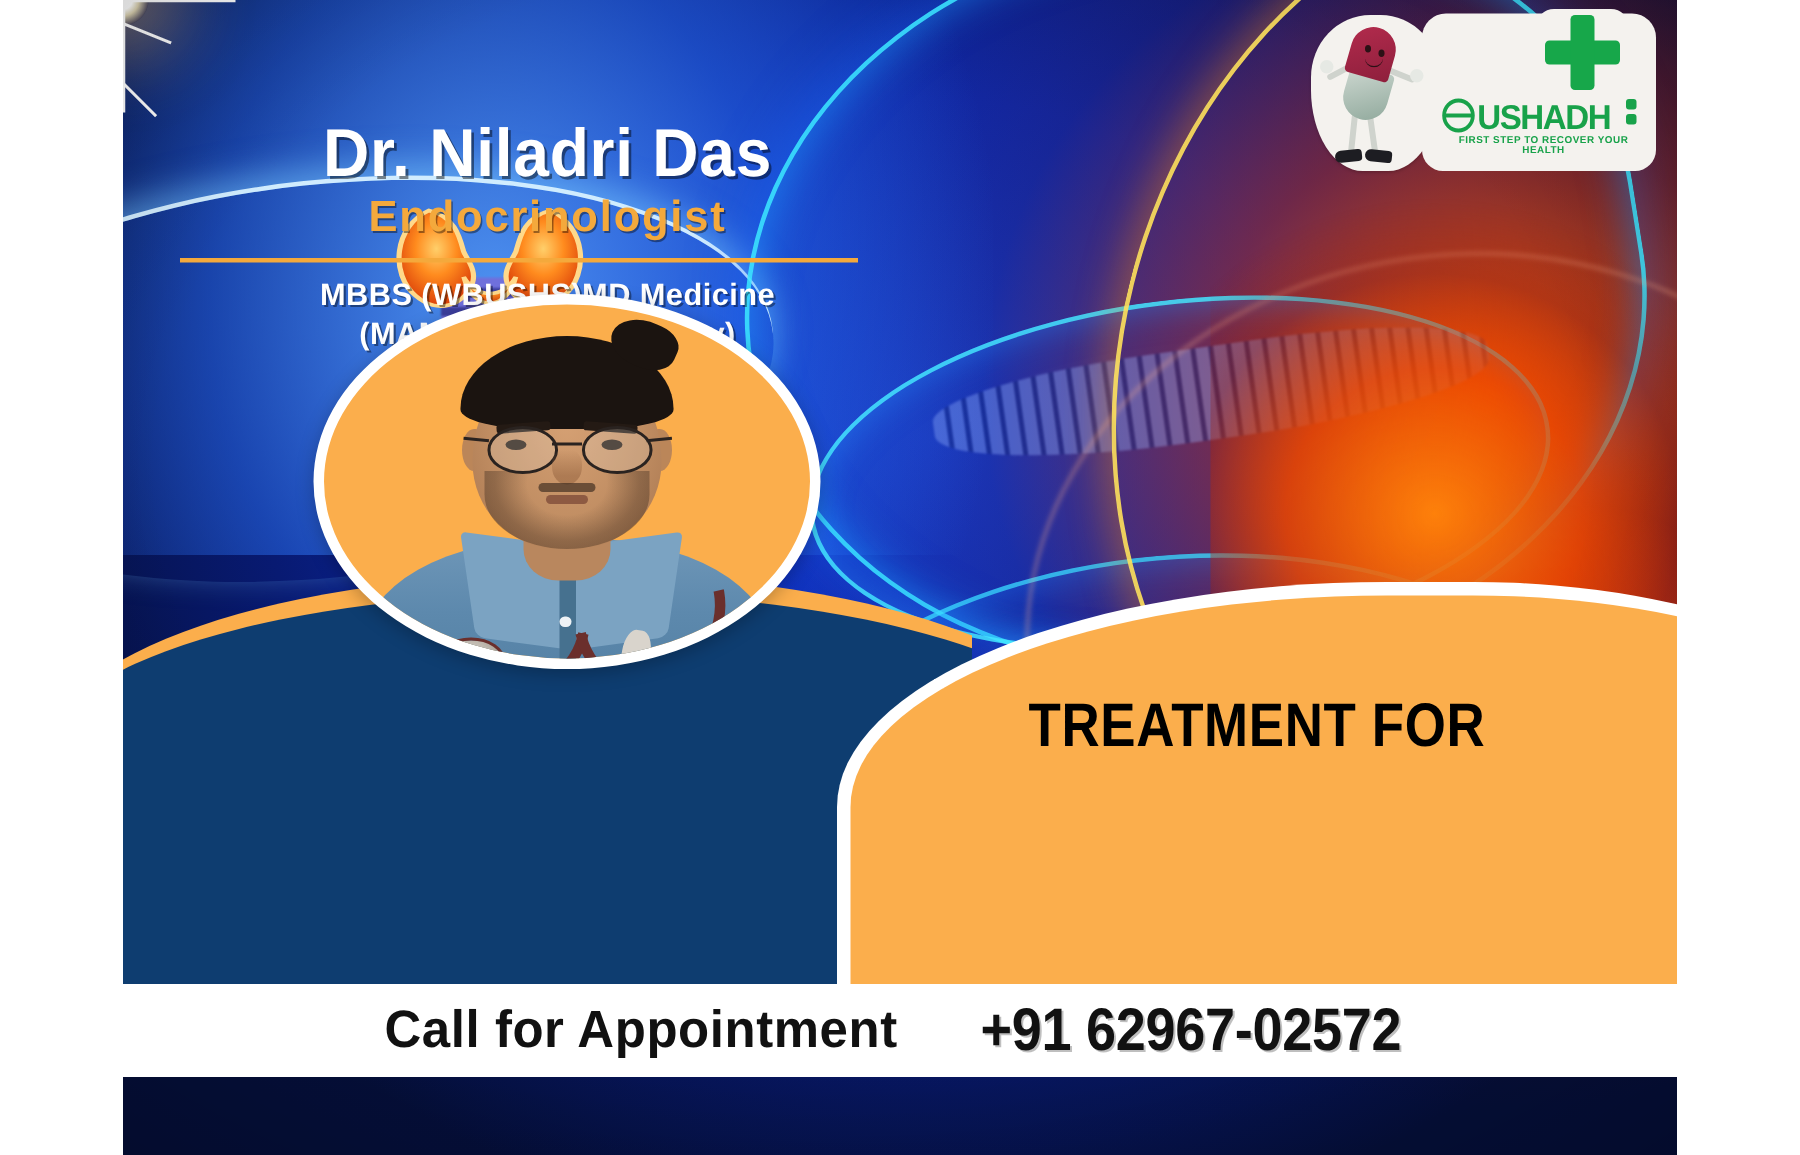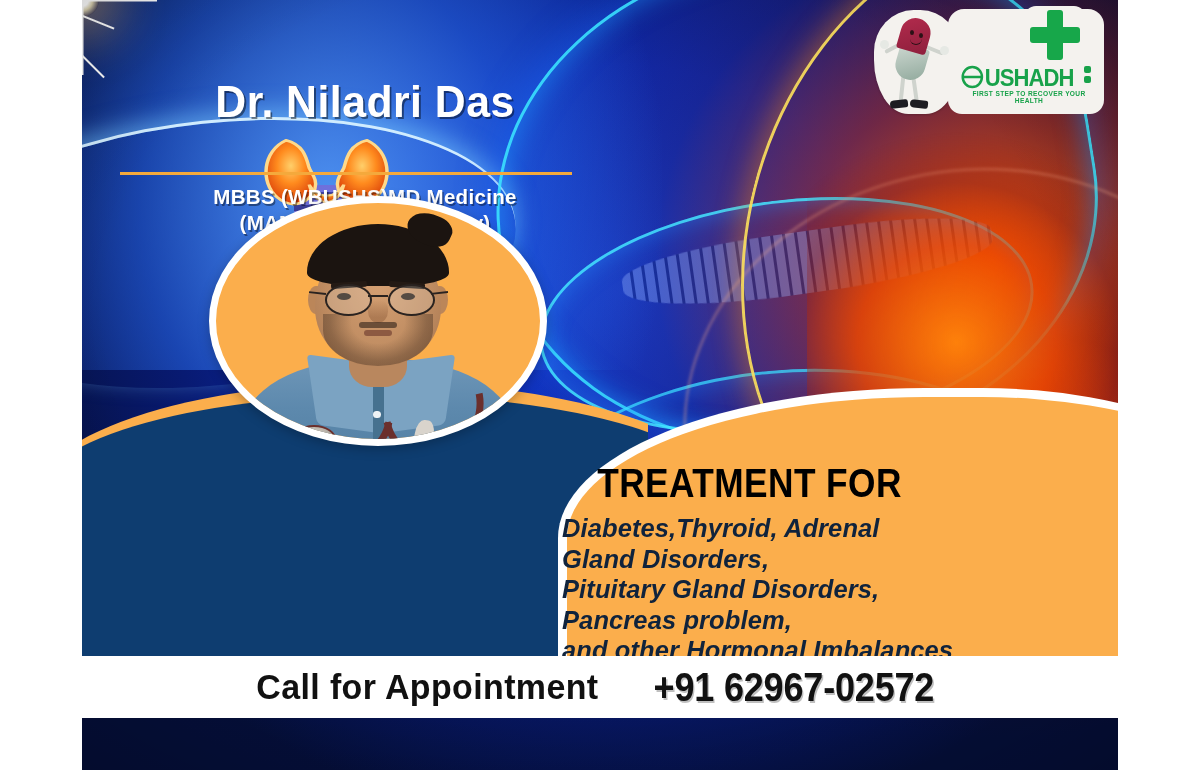--- a/index.html
+++ b/index.html
@@ -294,21 +294,21 @@
   #treatment-panel .shape{
     position:absolute;left:0;top:0;width:126%;height:640px;
     background:#FBAE4C;
     border-radius:52% 40% 0 0 / 150px 120px 0 0;
     border-top:9px solid #ffffff;
     border-left:9px solid #ffffff;
     box-sizing:border-box;
   }
   #treatment-text{
     position:absolute;left:476px;top:388px;width:560px;height:268px;
-    z-index:8;text-align:left;color:#000;
+    z-index:8;text-align:center;color:#000;
   }
   #tr-title{
     position:absolute;left:0;right:0;top:72px;
     font-size:41px;font-weight:bold;letter-spacing:.5px;
     transform:scaleX(.86);
     color:#000000;
   }
   #tr-list{
     position:absolute;left:4px;right:4px;top:125px;
     font-size:25.5px;font-style:italic;font-weight:bold;
@@ -495,40 +495,34 @@
       <div class="pf pf-stache"></div>
       <div class="pf pf-lip"></div>
       <div class="pf pf-btn"></div>
     </div>
 
     <div id="doctor-panel">
       <div class="shape"></div>
     </div>
     <div id="doctor-text">
       <div id="doc-name">Dr. Niladri Das</div>
+      <div id="doc-spec">Endocrinologist</div>
       <div id="doc-rule"></div>
       <div id="doc-quals">
         <div>MBBS (WBUSHS)MD Medicine</div>
         <div>(MAMC, Delhi University)</div>
         <div>DM Endocrinology</div>
       </div>
     </div>
 
     <div id="treatment-panel">
       <div class="shape"></div>
     </div>
     <div id="treatment-text">
       <div id="tr-title">TREATMENT FOR</div>
-      <div id="tr-list">
-        <div>Diabetes,Thyroid, Adrenal</div>
-        <div>Gland Disorders,</div>
-        <div>Pituitary Gland Disorders,</div>
-        <div>Pancreas problem,</div>
-        <div>and other Hormonal Imbalances</div>
-      </div>
     </div>
 
     <div id="call-band">
       <span id="call-label">Call for Appointment</span>
       <span id="call-phone">+91 62967-02572</span>
     </div>
 
 
     <div id="logo">
       <div class="logo-sticker" id="logo-mascot-bg"></div>

